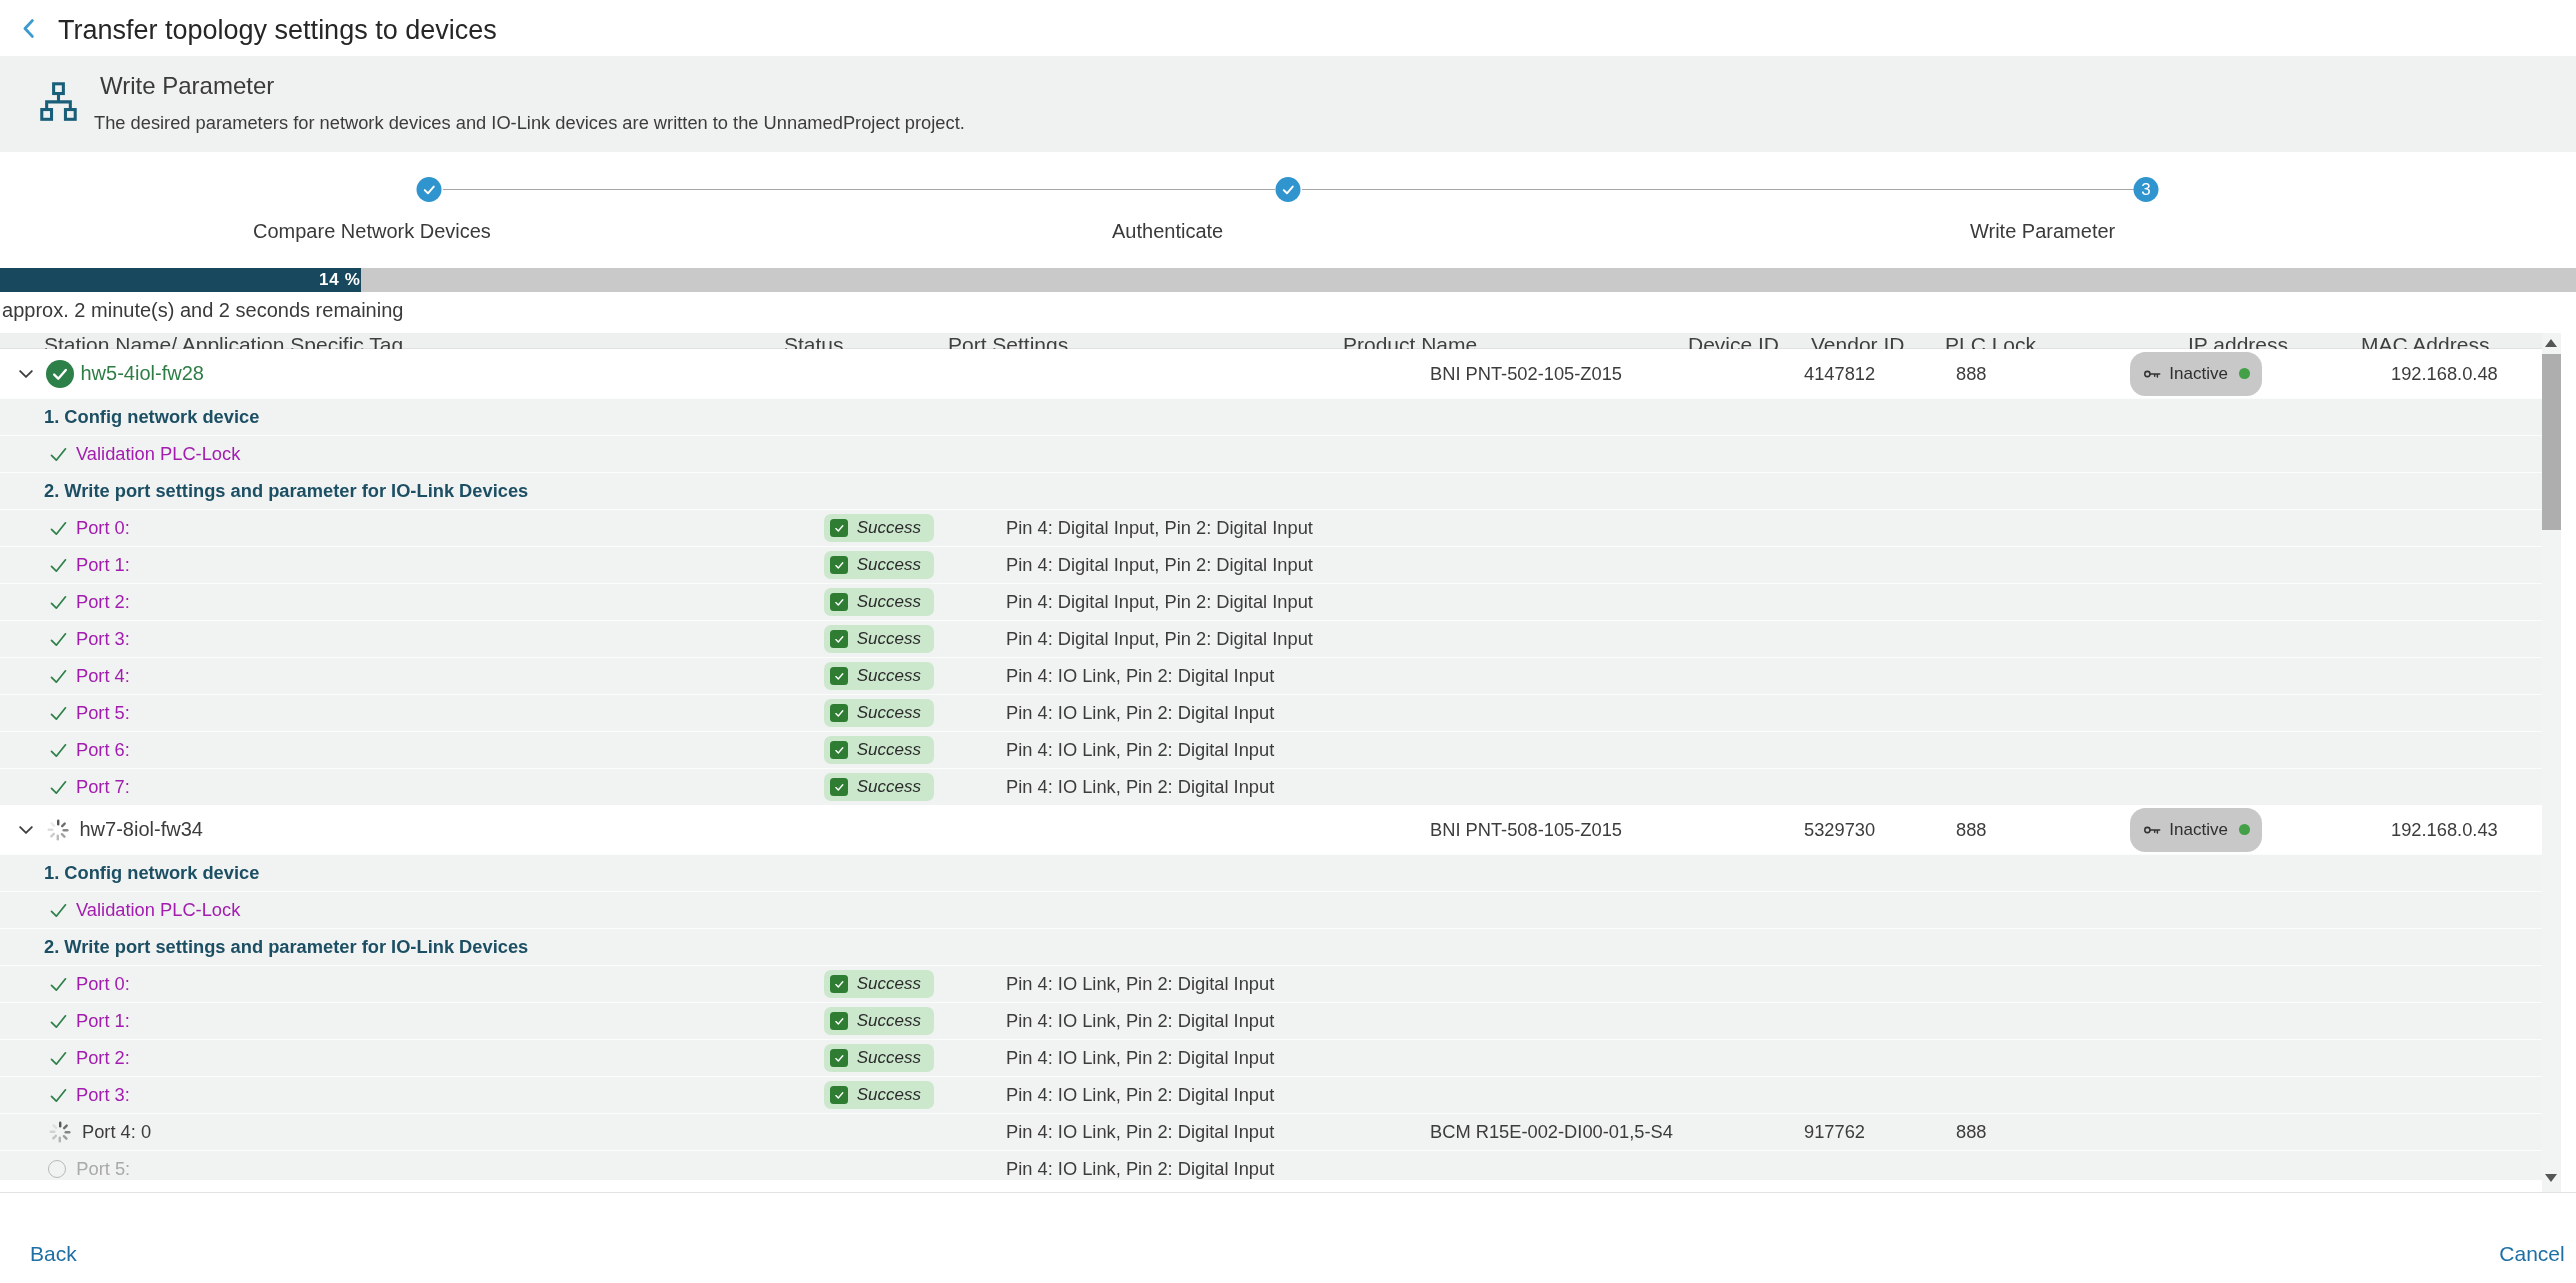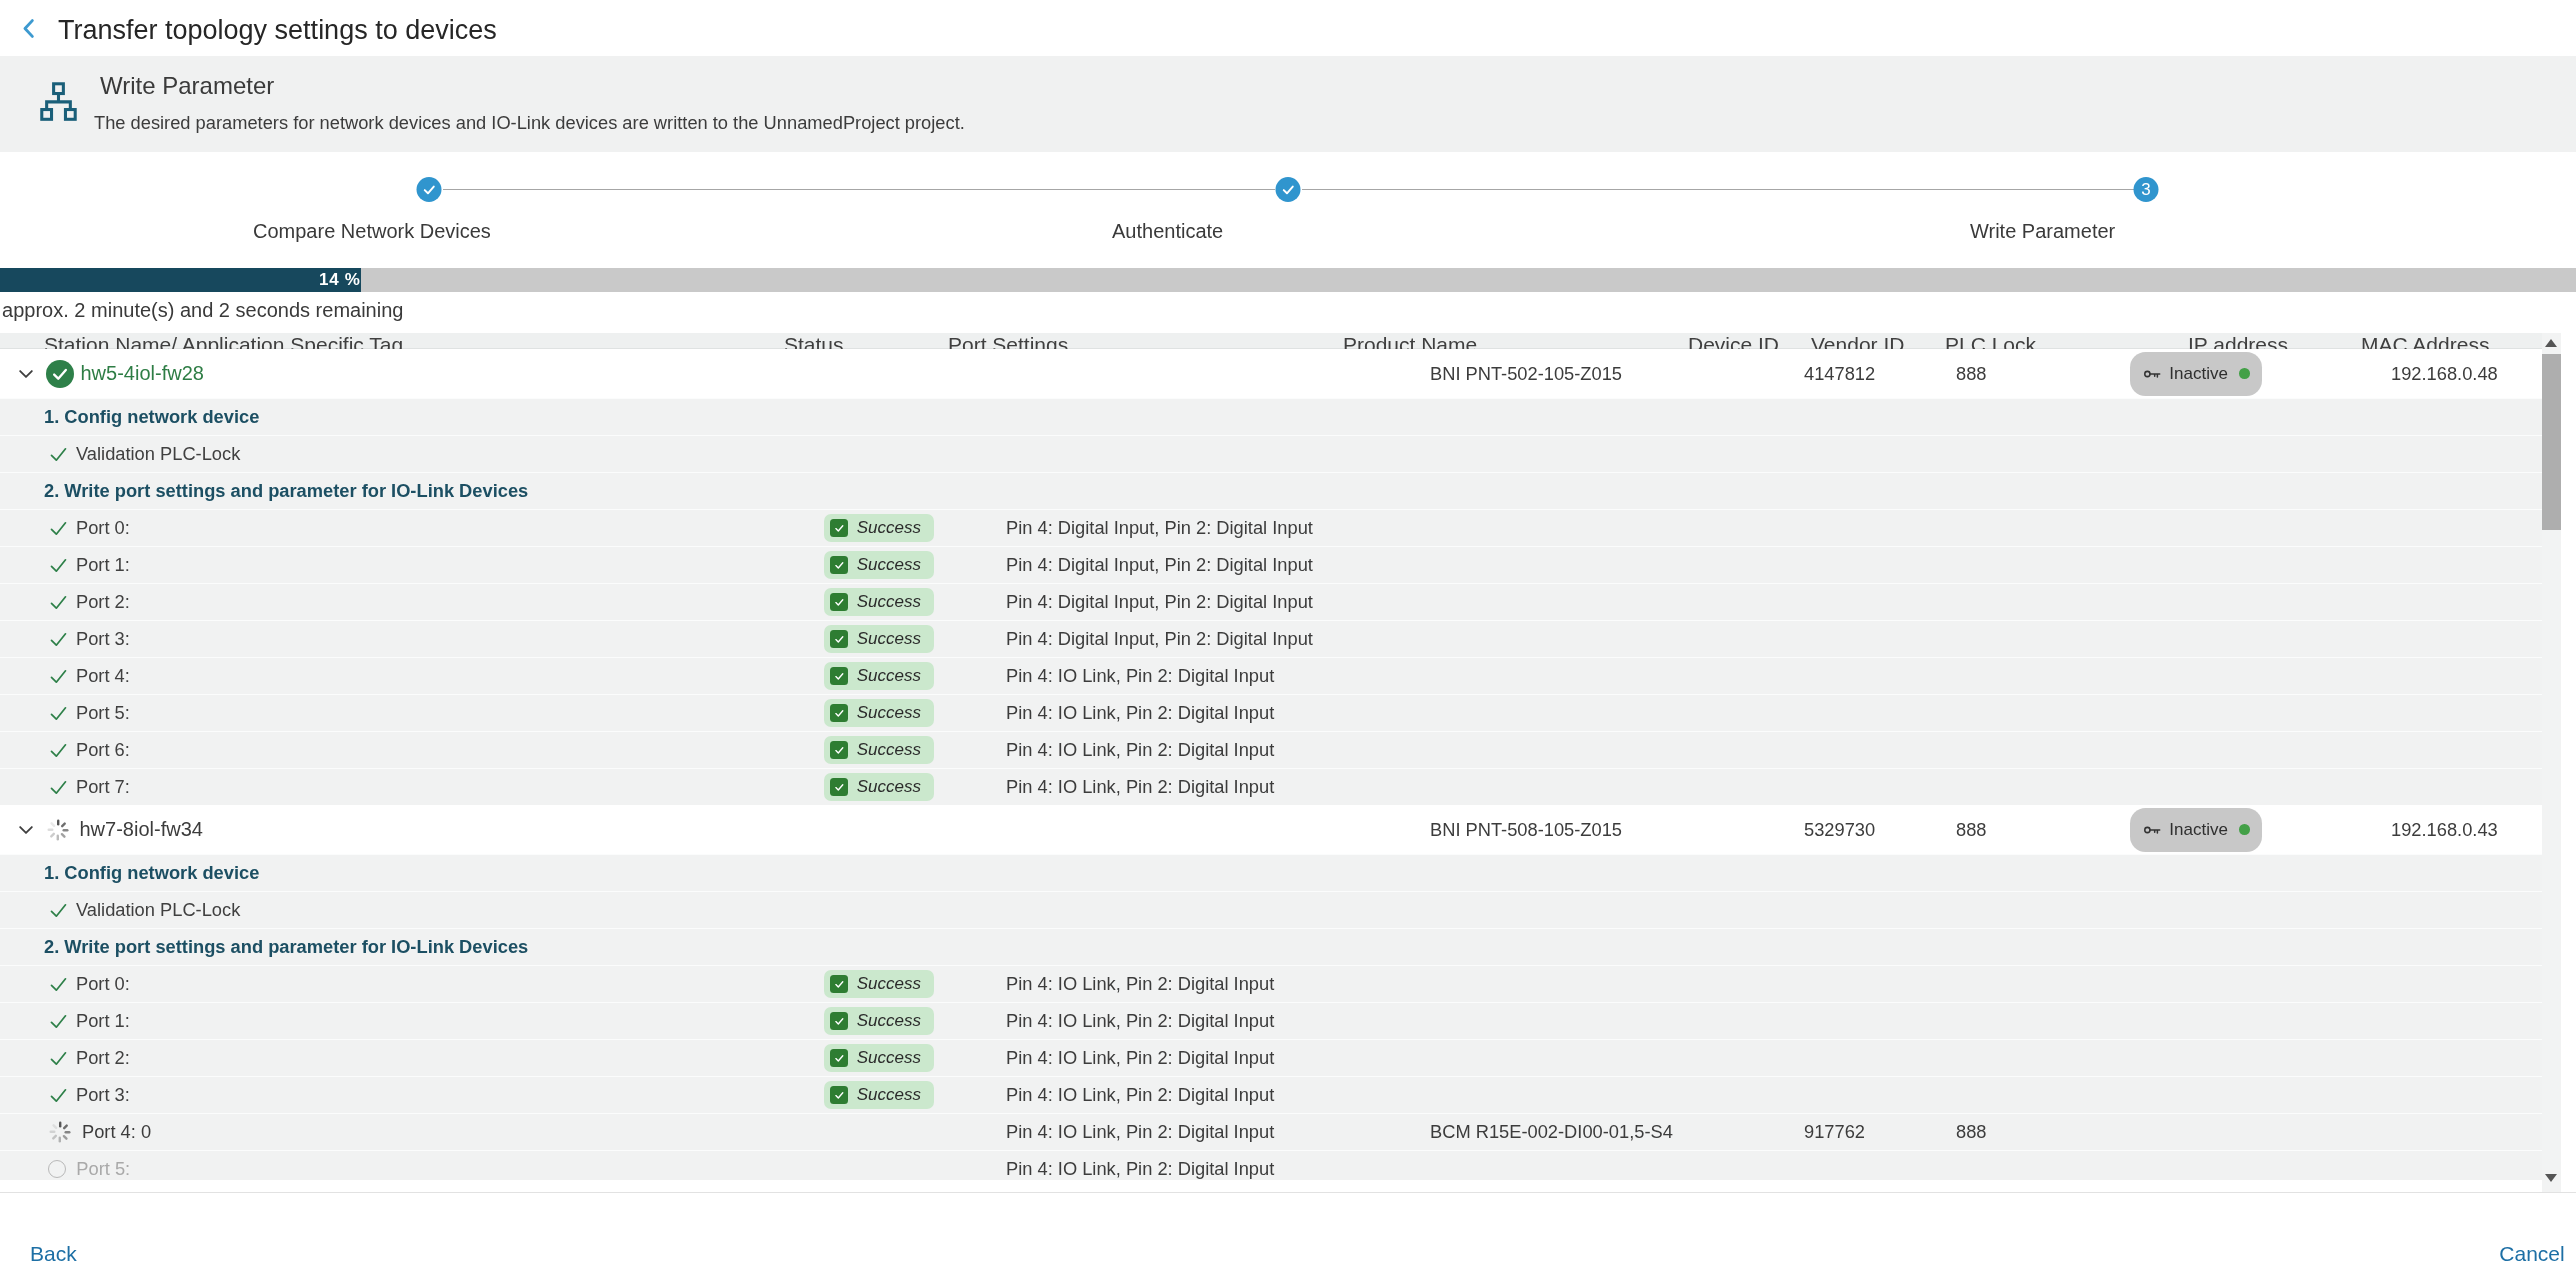--- a/index.html
+++ b/index.html
@@ -69,21 +69,21 @@
     border-radius:50%; }
   .t-device-done .icon-check-circle { display:flex; }
   .t-device-busy .icon-spinner, .t-port-busy .icon-spinner { display:flex; }
   .t-task-done .icon-check { display:flex; }
   .t-port-pending .icon-circle { display:inline-block; }
 
   .label { font-size:18.3px; }
   .t-device-done .label { color:#2e7d45; font-size:20px; }
   .t-device-busy .label { color:#3c3c3c; font-size:20px; }
   .t-section .label { color:#1c4f63; font-weight:bold; }
-  .t-task-done .label { color:#404040; }
+  .t-task-done .label { color:#a21caf; }
   .t-port-pending .label { color:#a9a9a9; }
 
   .badge { display:inline-flex; align-items:center; margin-left:11.3px; height:28px;
     background:#cbe8cd; border-radius:7px; padding:0 12.7px 0 5.6px; }
   .badge .bx { width:18.3px; height:18.3px; background:#2e7d32; border-radius:3.5px;
     display:flex; align-items:center; justify-content:center; margin-right:8.5px; }
   .badge .bx svg { width:12.7px; height:12.7px; }
   .badge .bt { font-size:17px; font-style:italic; color:#2b2b2b; }
 
   .pill { display:inline-flex; align-items:center; margin-left:10.6px; height:44px;

